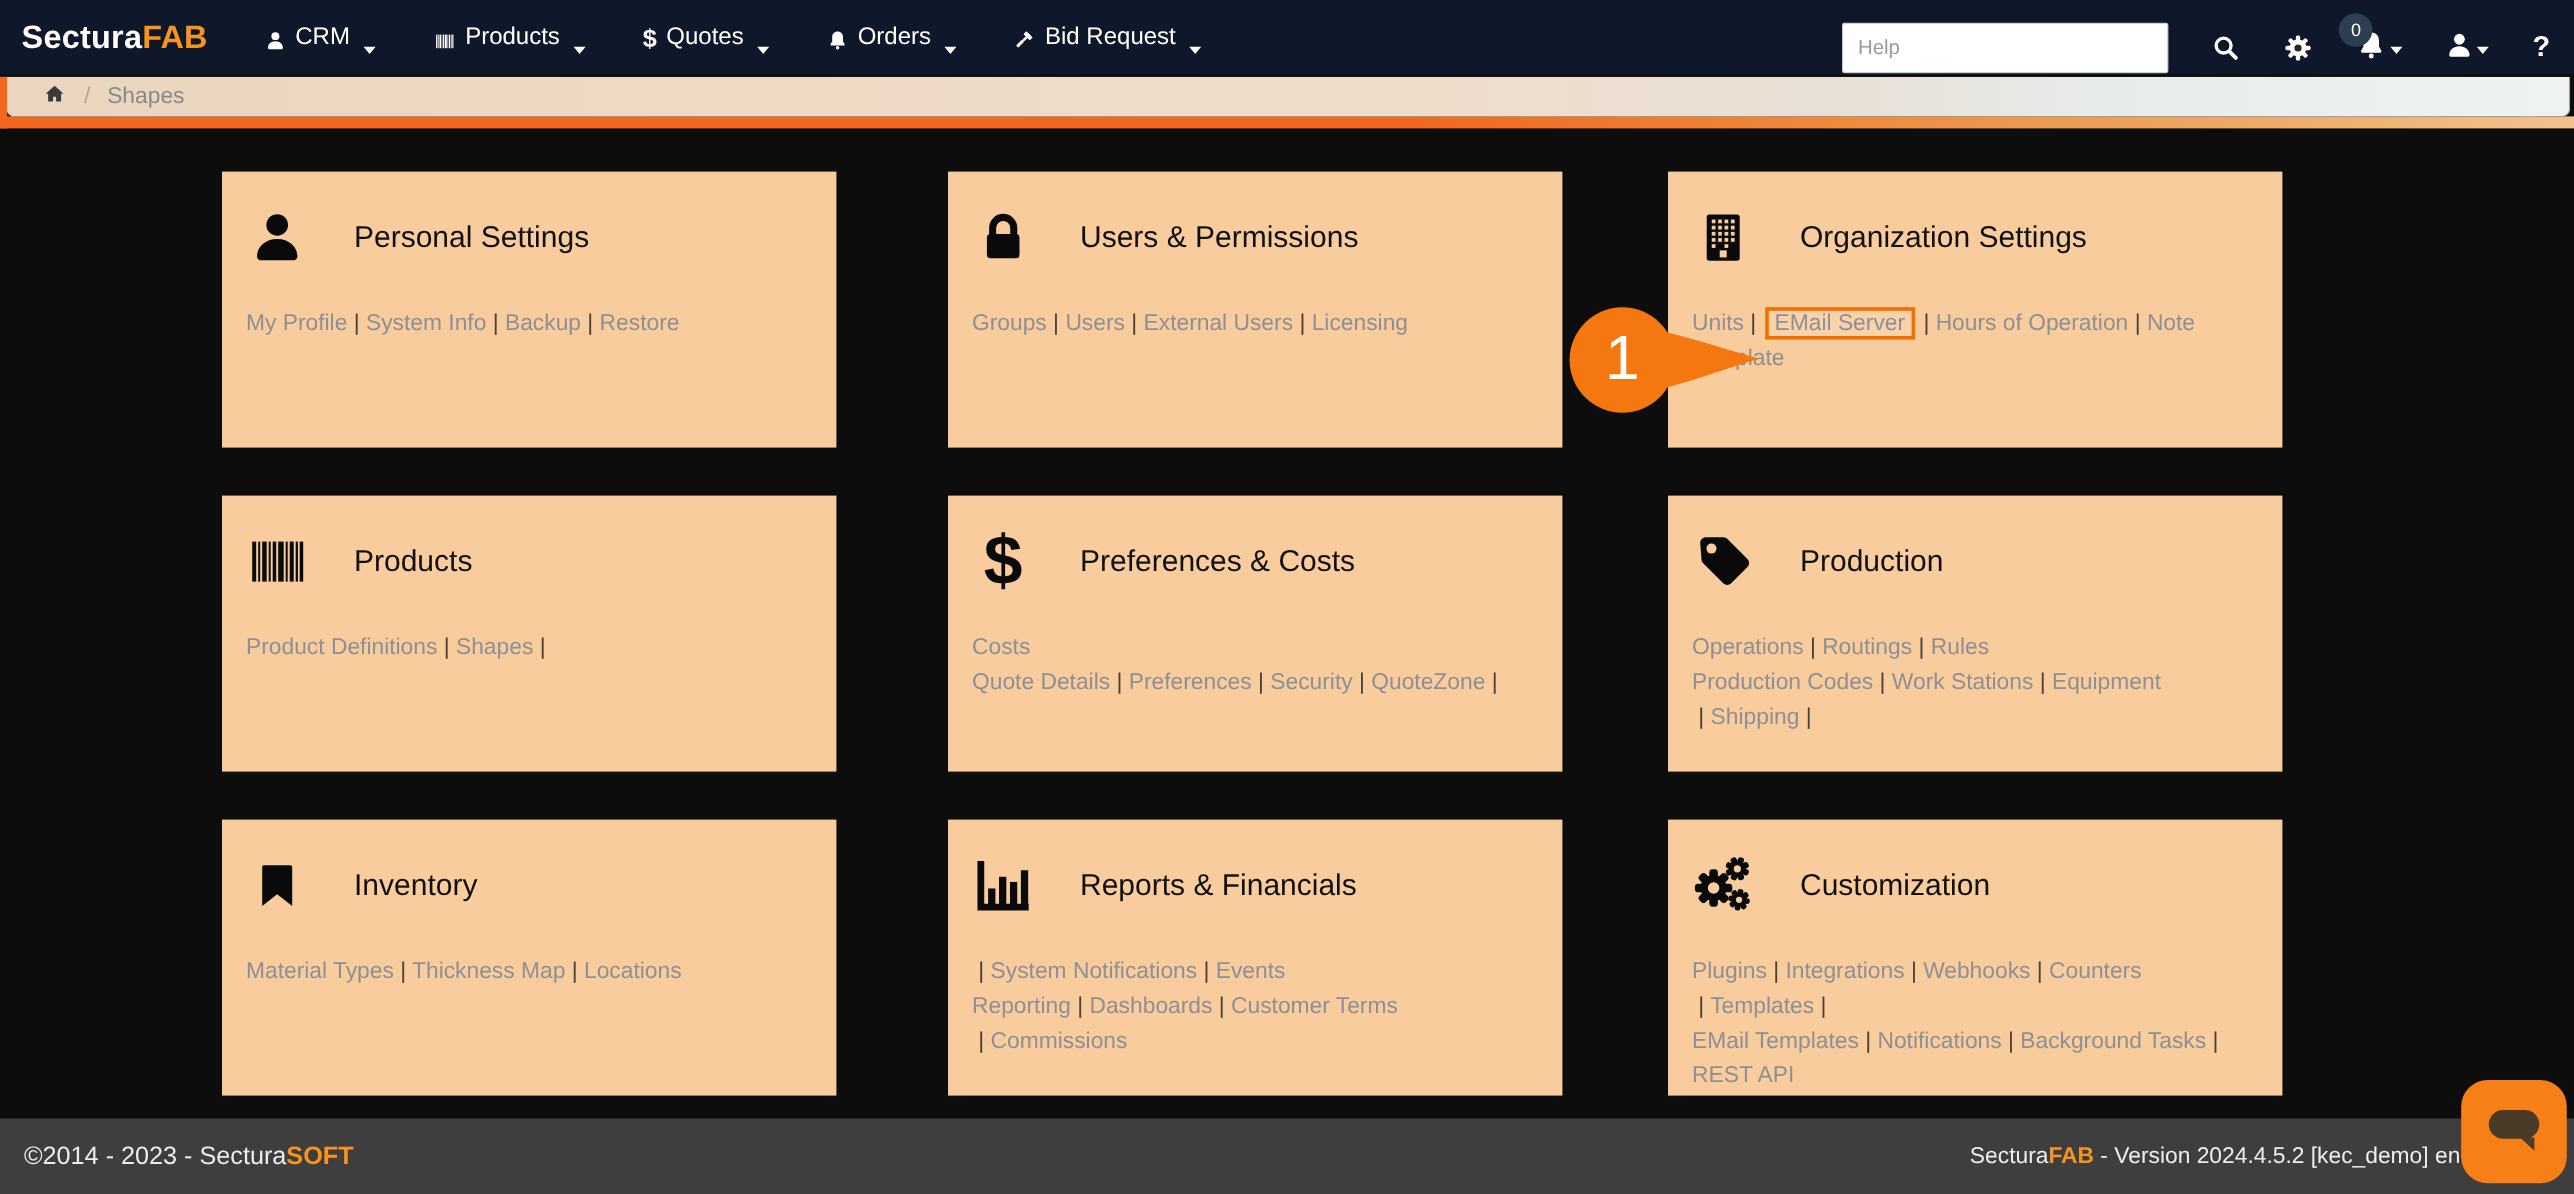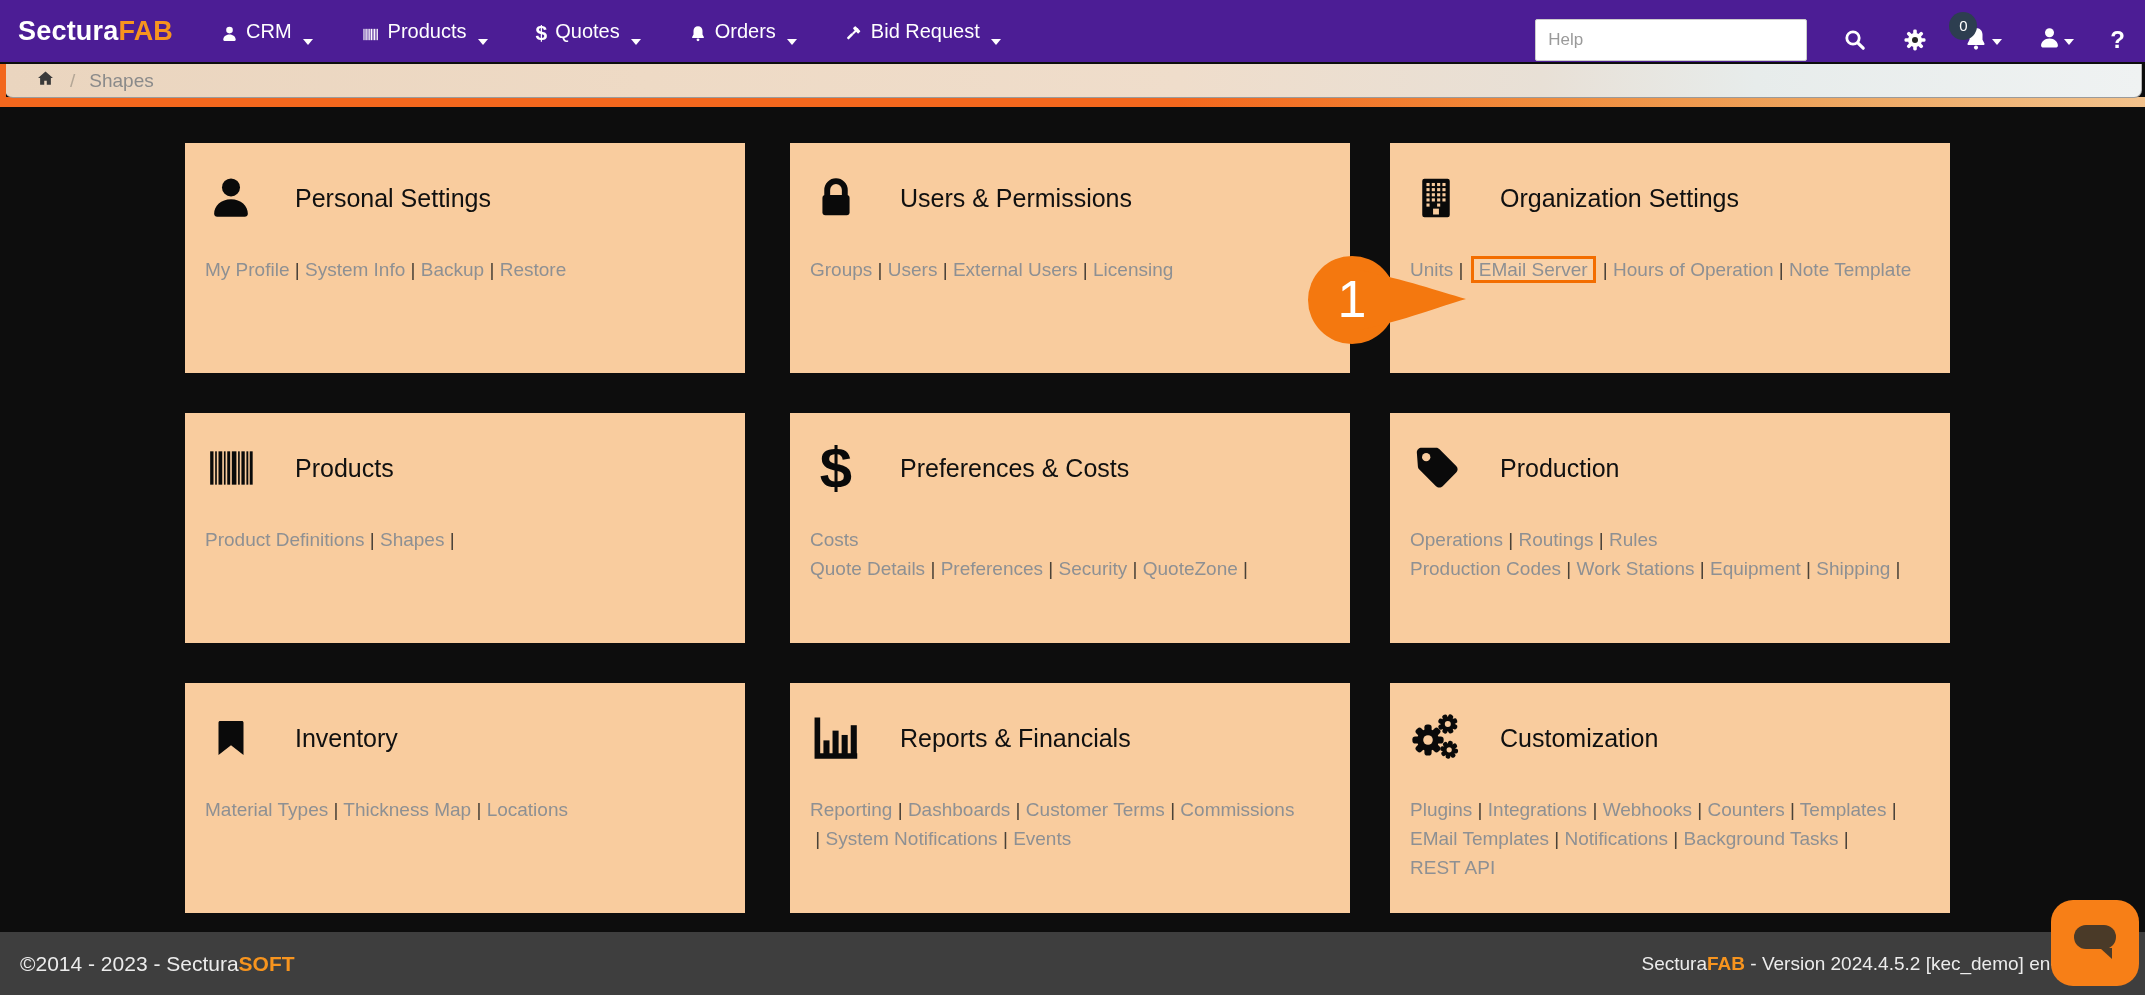--- a/index.html
+++ b/index.html
@@ -1,20 +1,20 @@
 <!DOCTYPE html>
 <html><head>
 <meta charset="utf-8">
 <style>
   html,body{margin:0;padding:0;background:#0d0d0d;}
   body{font-family:"Liberation Sans","DejaVu Sans",sans-serif;}
   .page{position:relative;width:2145px;height:995px;background:#0d0d0d;overflow:hidden;}
 
   
-  .navbar{position:absolute;left:0;top:0;width:100%;height:62px;background:#4c1d95;display:flex;align-items:center;}
+  .navbar{position:absolute;left:0;top:0;width:100%;height:62px;background:#0f172a;display:flex;align-items:center;}
   .logo{margin-left:18px;font-size:27px;font-weight:600;color:#fff;letter-spacing:.2px;cursor:pointer;}
   .logo .orange{color:#f7941e;font-weight:700;}
   .menu{display:flex;align-items:center;margin-left:48px;gap:48px;}
   .menu-item{display:flex;align-items:flex-end;color:#fff;font-size:20px;font-weight:500;gap:8px;cursor:pointer;}
   .menu-item svg{display:block;}
   .dollar-nav{font-size:21px;font-weight:700;line-height:1;}
   .caret{display:inline-block;width:0;height:0;border-left:5px solid transparent;border-right:5px solid transparent;border-top:6px solid #fff;margin-left:3px;transform:translateY(2px);}
   .nav-right{position:absolute;right:20px;top:0;height:80px;display:flex;align-items:center;gap:36px;}
   .help-input{width:246px;height:40px;border:1px solid #ccc;border-radius:2px;background:#fff;font-size:17px;padding:0 12px;color:#333;outline:none;font-family:inherit;}
   .help-input::placeholder{color:#9a9a9a;}
@@ -25,21 +25,21 @@
 
   
   .crumb-zone{position:absolute;left:0;top:62px;width:100%;height:46px;}
   .orange-bar{position:absolute;left:0;top:35px;width:100%;height:10px;background:linear-gradient(to right,#f2671d 0%,#f2671d 55%,#ef8b3c 72%,#eda55f 85%,#f2c28c 100%);}
   .orange-edge{position:absolute;left:0;top:2px;width:6px;height:43px;background:#f2671d;z-index:2;}
   .crumb-panel{position:absolute;left:5px;right:3px;top:2px;height:34px;background:linear-gradient(to right,#ead5bf 0%,#eedac5 30%,#efddcb 55%,#e8e0d6 72%,#e7eceb 82%,#eff2f2 100%);border-bottom:1px solid #9b9b9b;border-right:1px solid #b5b5b5;border-radius:0 0 8px 8px;display:flex;align-items:center;padding-left:30px;gap:14px;z-index:1;box-sizing:border-box;}
   .crumb-sep{color:#b3a696;font-size:19px;}
   .crumb-current{color:#8a8a8a;font-size:19px;}
 
   
-  .card{position:absolute;width:560px;height:230px;background:#f9cc9e;box-sizing:border-box;padding:26px 20px 0 20px;}
+  .card{position:absolute;width:512px;height:230px;background:#f9cc9e;box-sizing:border-box;padding:26px 20px 0 20px;}
   .c-col0{left:185px}.c-col1{left:790px}.c-col2{left:1390px}
   .c-row0{top:143px}.c-row1{top:413px}.c-row2{top:683px}
   .card-head{display:flex;align-items:center;height:58px;}
   .card-icon{width:52px;display:flex;justify-content:center;align-items:center;}
   .card-icon svg{display:block;}
   .dollar-glyph{font-size:58px;font-weight:600;color:#0a0a0a;line-height:1;}
   .card-title{margin:0 0 0 38px;font-size:25px;font-weight:400;color:#101010;}
   .card-links{margin-top:28px;font-size:19px;line-height:29px;}
   .card-link{color:#8e9093;text-decoration:none;cursor:pointer;}
   .sep{color:#4a4238;white-space:pre;}
@@ -315,22 +315,22 @@
               <path d="M3.4 2.5v17.8h18.4" fill="none" stroke="#0a0a0a" stroke-width="2.6"></path>
               <rect x="6.2" y="13.1" width="2.8" height="7"></rect>
               <rect x="10.4" y="8.6" width="2.8" height="11.5"></rect>
               <rect x="14.6" y="10.6" width="2.8" height="9.5"></rect>
               <rect x="18.8" y="6.1" width="2.8" height="14"></rect>
             </svg>
           </span>
         <h2 class="card-title">Reports &amp; Financials</h2>
       </div>
       <div class="card-links">
+          <div class="link-line"><span class="sep"> | </span><a class="card-link">System Notifications</a><span class="sep"> | </span><a class="card-link">Events</a></div>
           <div class="link-line"><a class="card-link">Reporting</a><span class="sep"> | </span><a class="card-link">Dashboards</a><span class="sep"> | </span><a class="card-link">Customer Terms</a><span class="sep"> | </span><a class="card-link">Commissions</a></div>
-          <div class="link-line"><span class="sep"> | </span><a class="card-link">System Notifications</a><span class="sep"> | </span><a class="card-link">Events</a></div>
         </div>
     </section>
 
     <section class="card c-col2 c-row2">
       <div class="card-head">
         <span class="card-icon">
             <svg width="56" height="56" viewBox="0 0 26 26">
               <g fill="#0a0a0a">
                 <g>
                   <rect x="7.2" y="6.2" width="3.6" height="15.6" rx="1.4"></rect>

